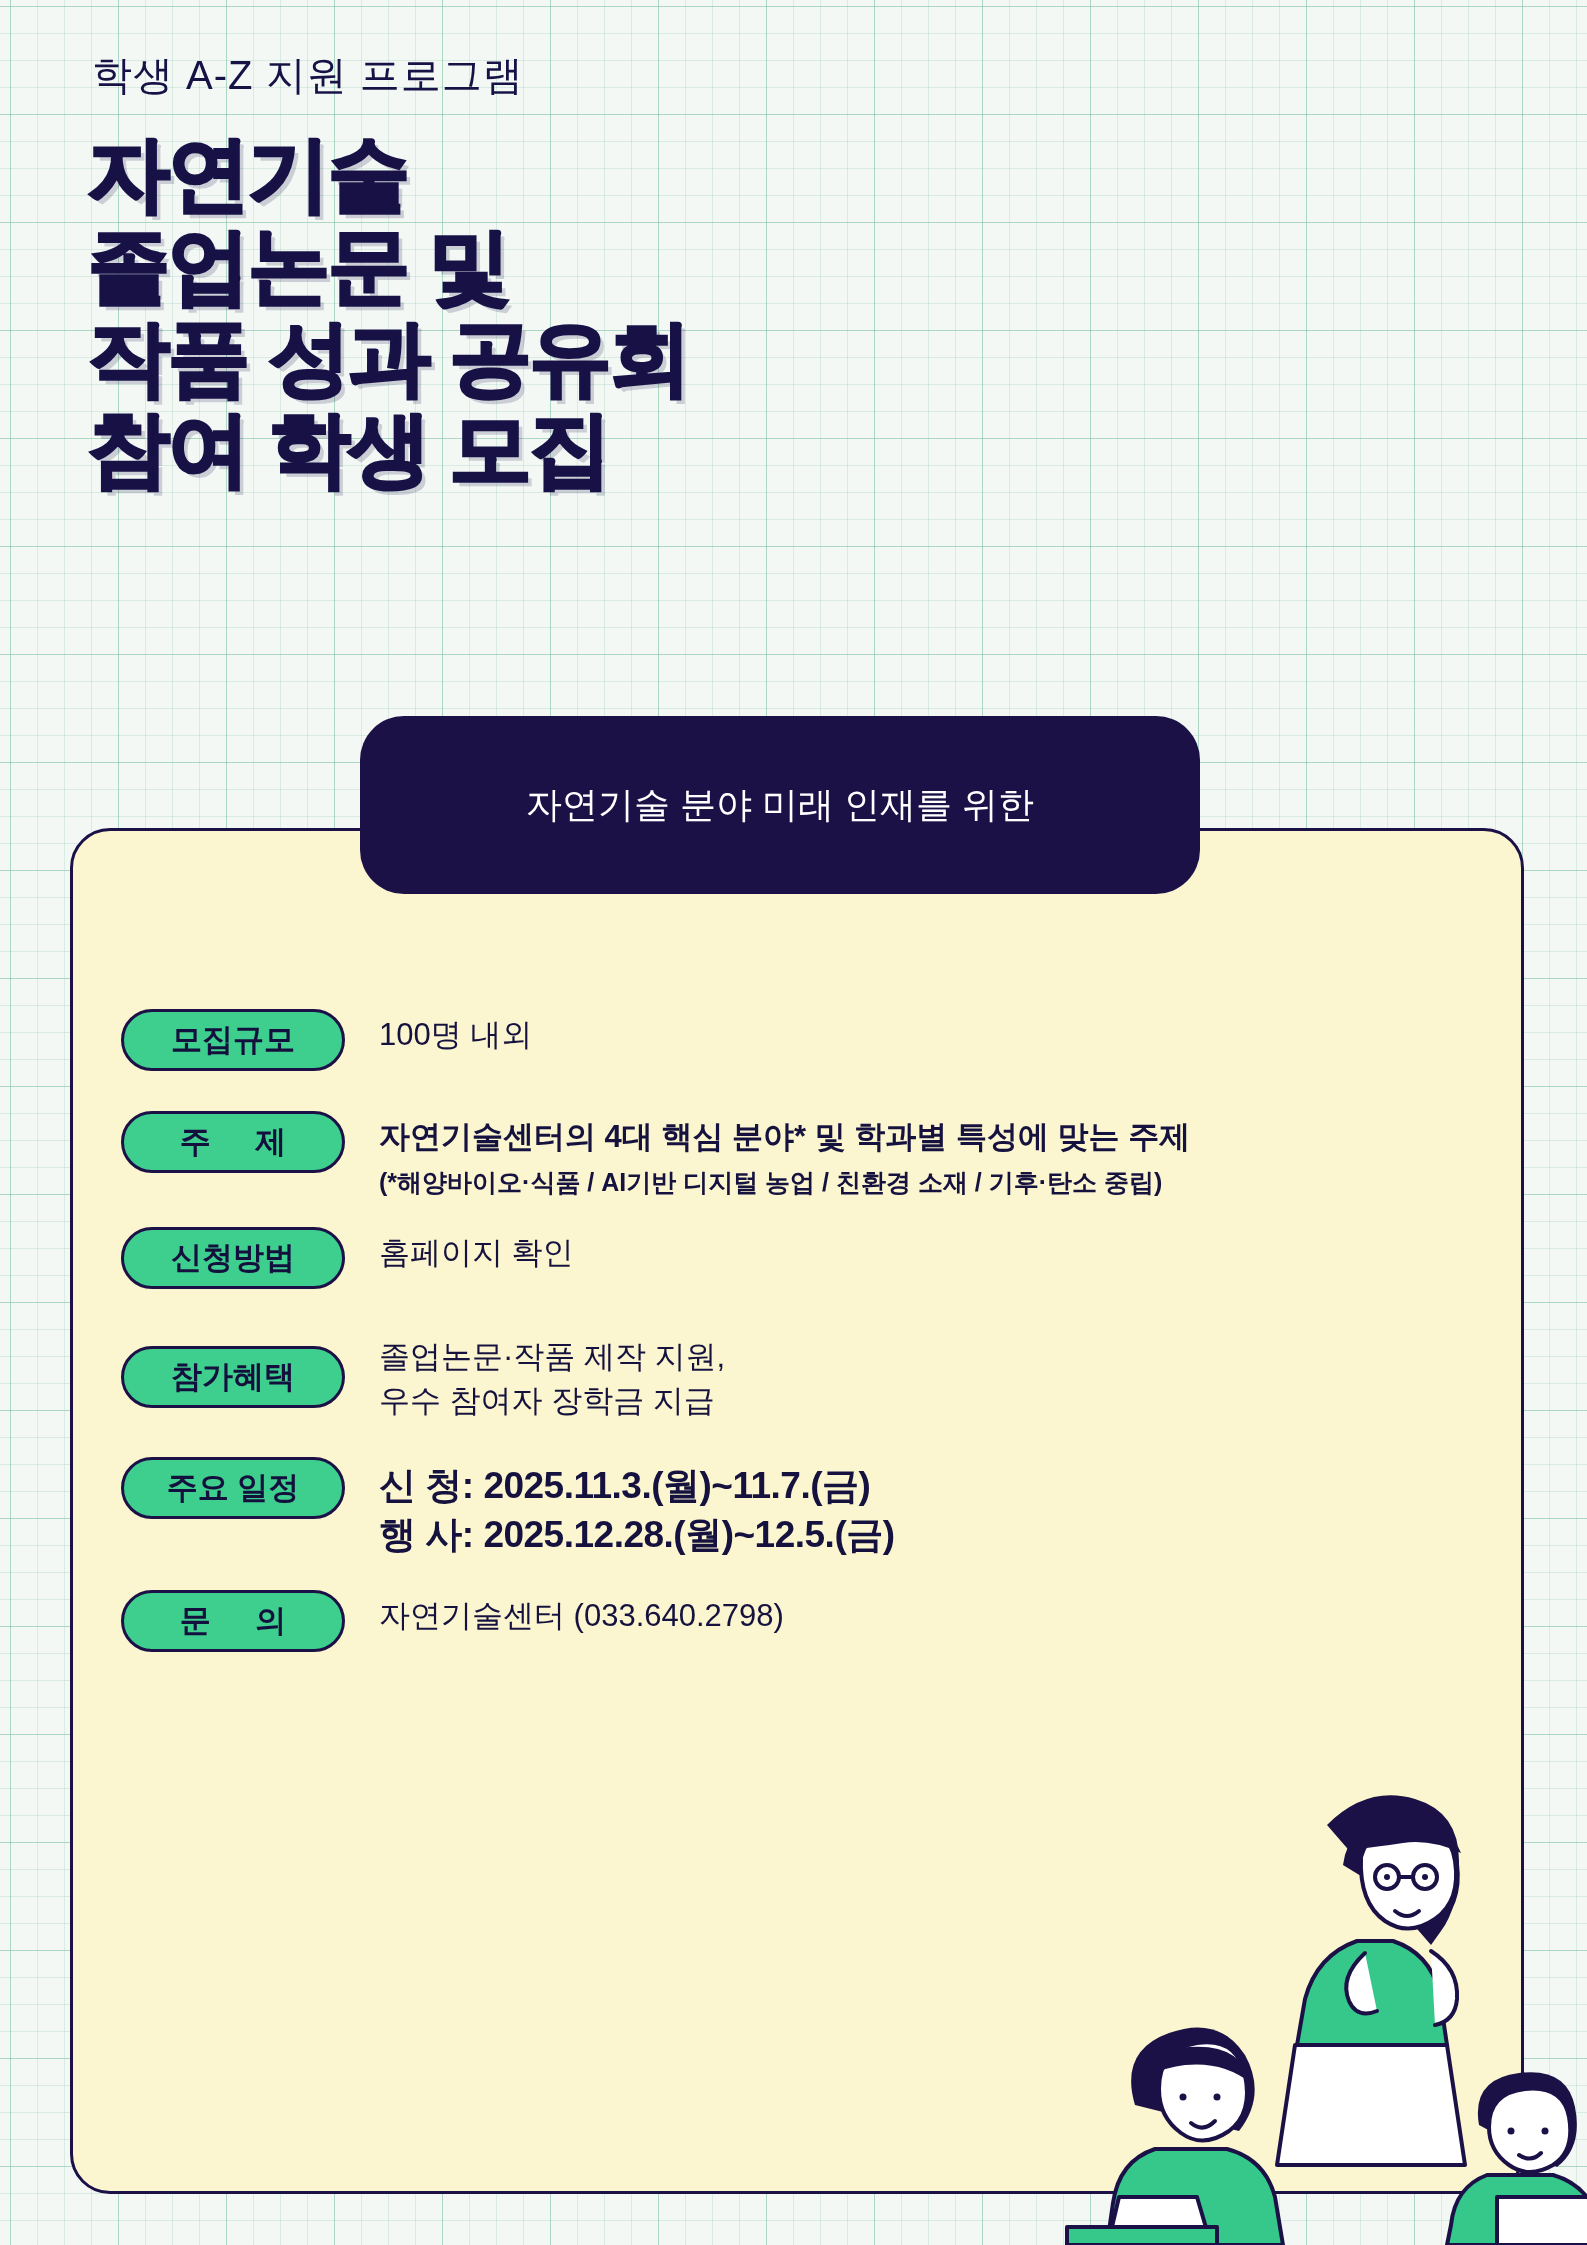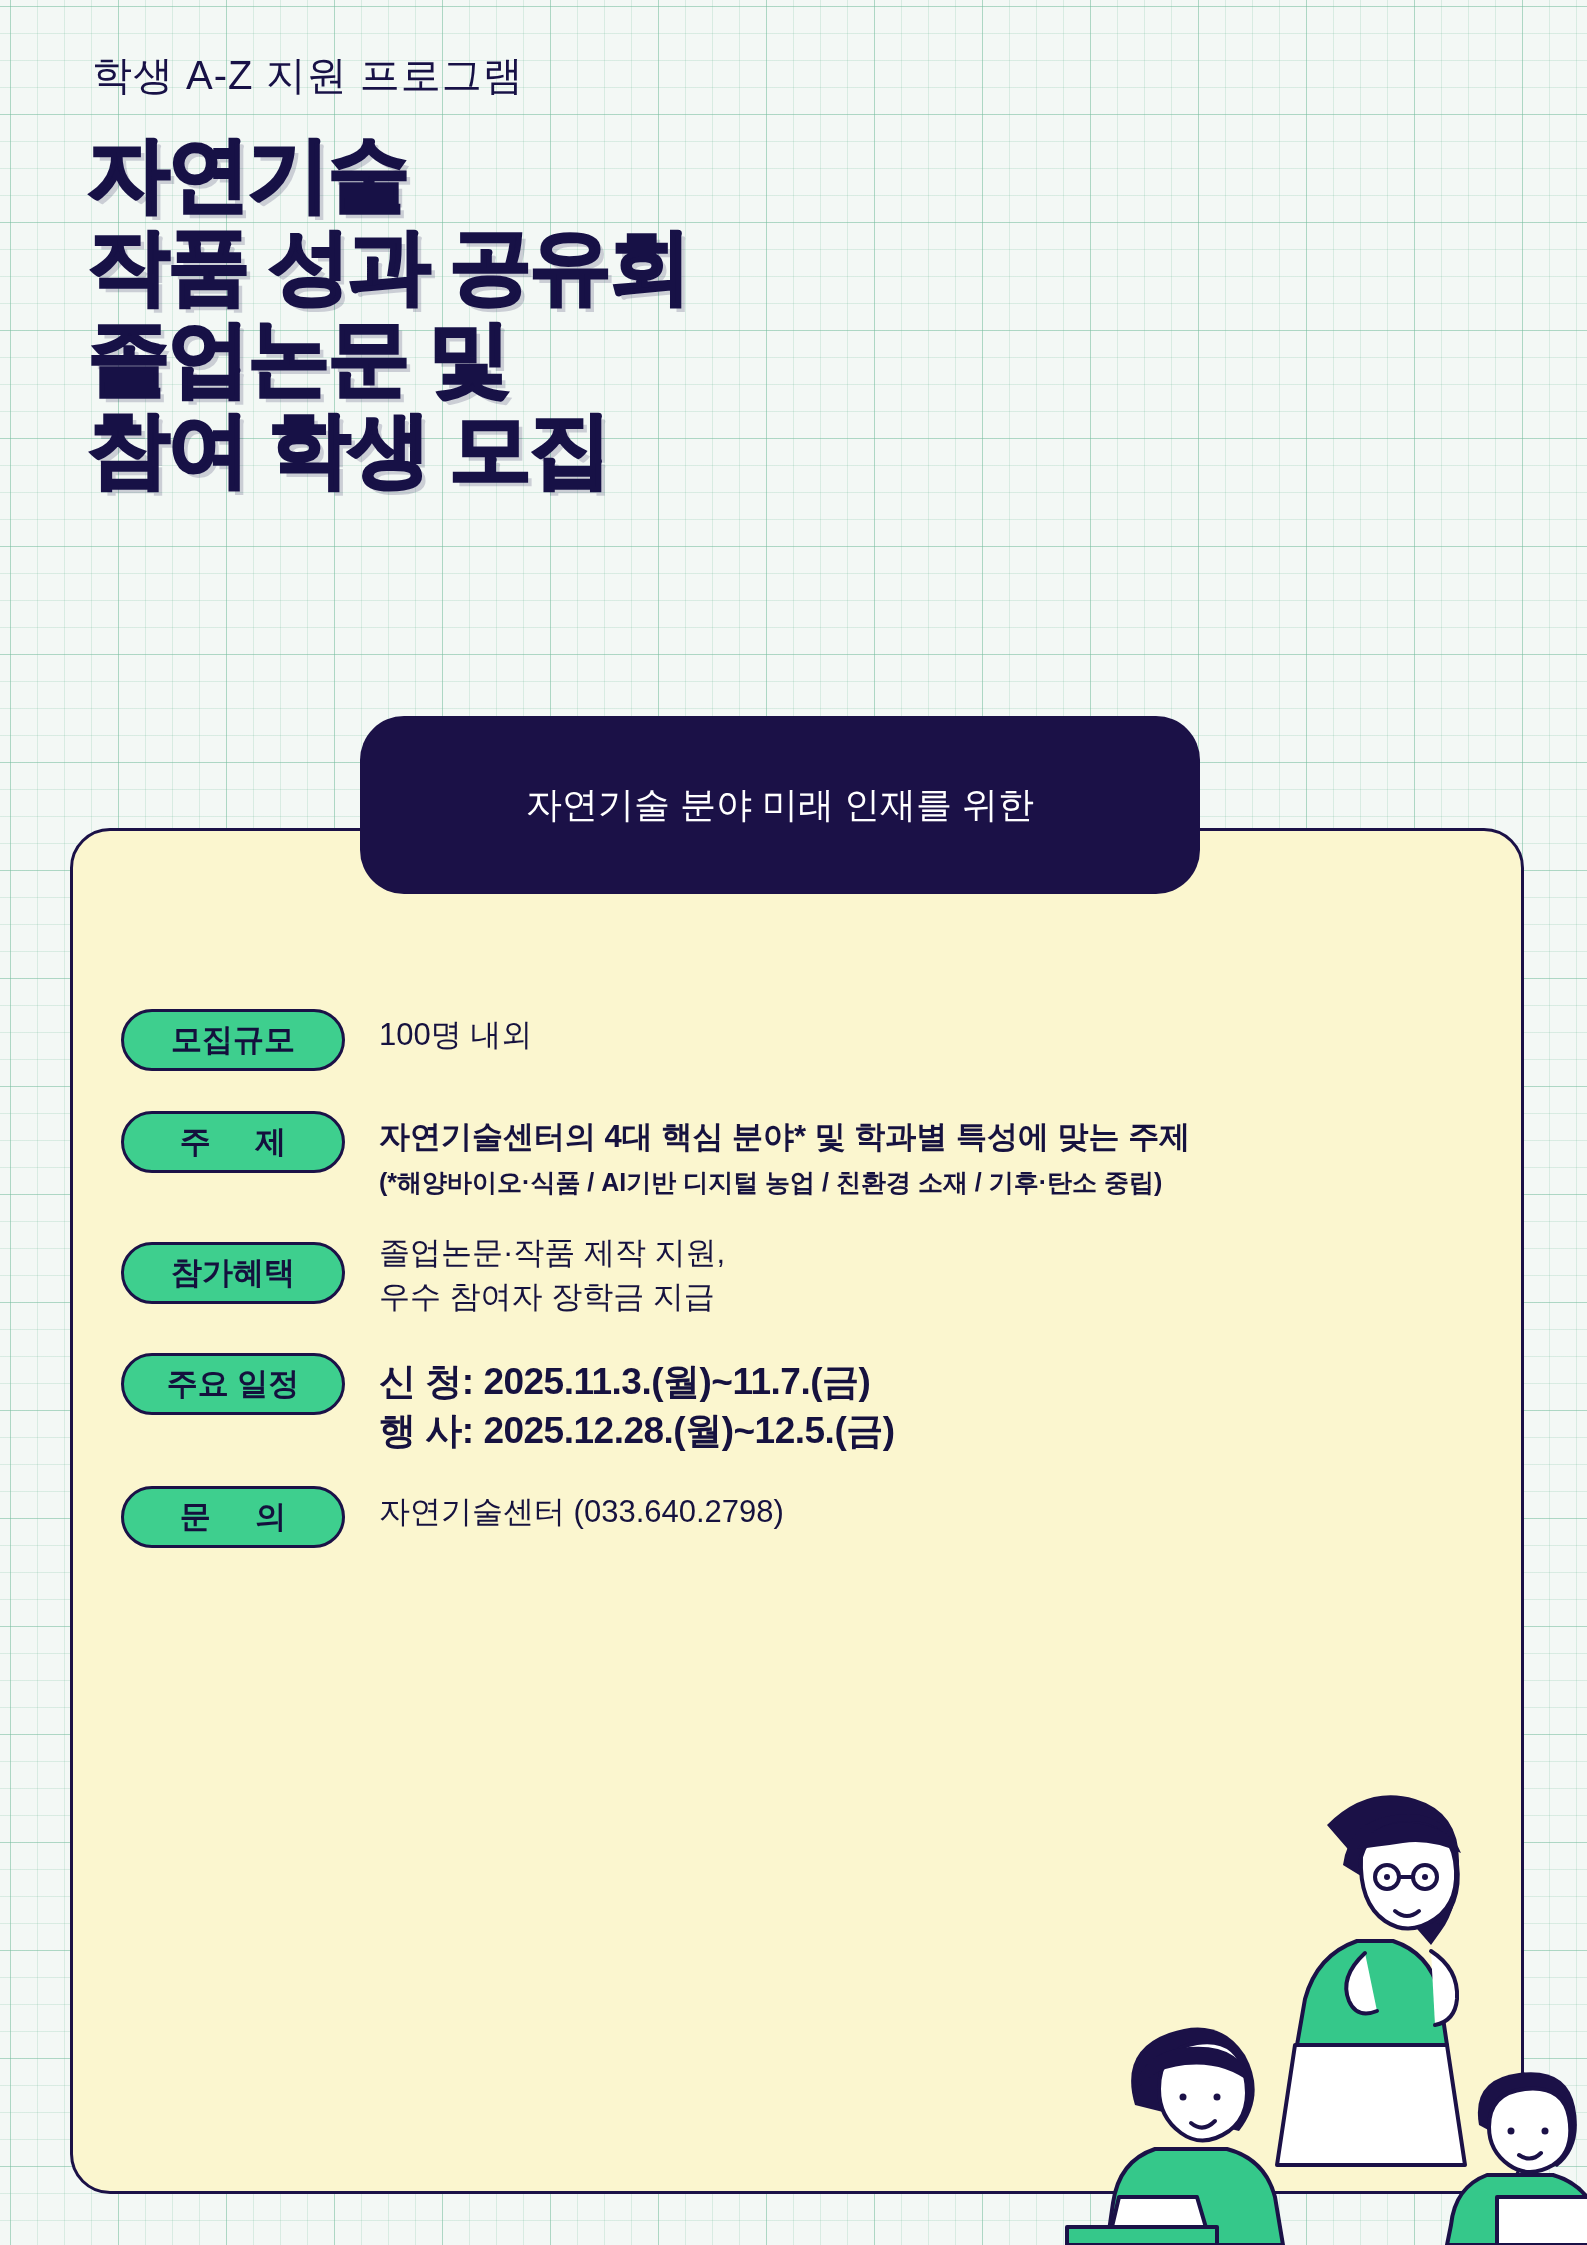--- a/index.html
+++ b/index.html
@@ -153,22 +153,22 @@
 </style>
 </head>
 <body>
 
 <div class="poster">
 
   <div class="kicker">학생 A-Z 지원 프로그램</div>
 
   <div class="headline">
     <div>자연기술</div>
+    <div>졸업논문 및</div>
     <div>작품 성과 공유회</div>
-    <div>졸업논문 및</div>
     <div>참여 학생 모집</div>
   </div>
 
   <div class="banner">
     <div>자연기술 분야 미래 인재를 위한</div>
   </div>
 
   <div class="card">
     <div class="rows">
 
@@ -181,20 +181,26 @@
       </div>
 
       <div class="row" style="margin-bottom:26px;">
         <div class="tag spaced">주   제</div>
         <div class="body bold">
           <div class="line">자연기술센터의 4대 핵심 분야* 및 학과별 특성에 맞는 주제</div>
           <div class="sub">(*해양바이오·식품 / AI기반 디지털 농업 / 친환경 소재 / 기후·탄소 중립)</div>
         </div>
       </div>
 
+      <div class="row" style="margin-bottom:42px;">
+        <div class="tag">신청방법</div>
+        <div class="body">
+          <div class="line">홈페이지 확인</div>
+        </div>
+      </div>
 
       <div class="row" style="margin-bottom:34px;align-items:center;">
         <div class="tag">참가혜택</div>
         <div class="body">
           <div class="line">졸업논문·작품 제작 지원,</div>
           <div class="line">우수 참여자 장학금 지급</div>
         </div>
       </div>
 
       <div class="row" style="margin-bottom:30px;">

